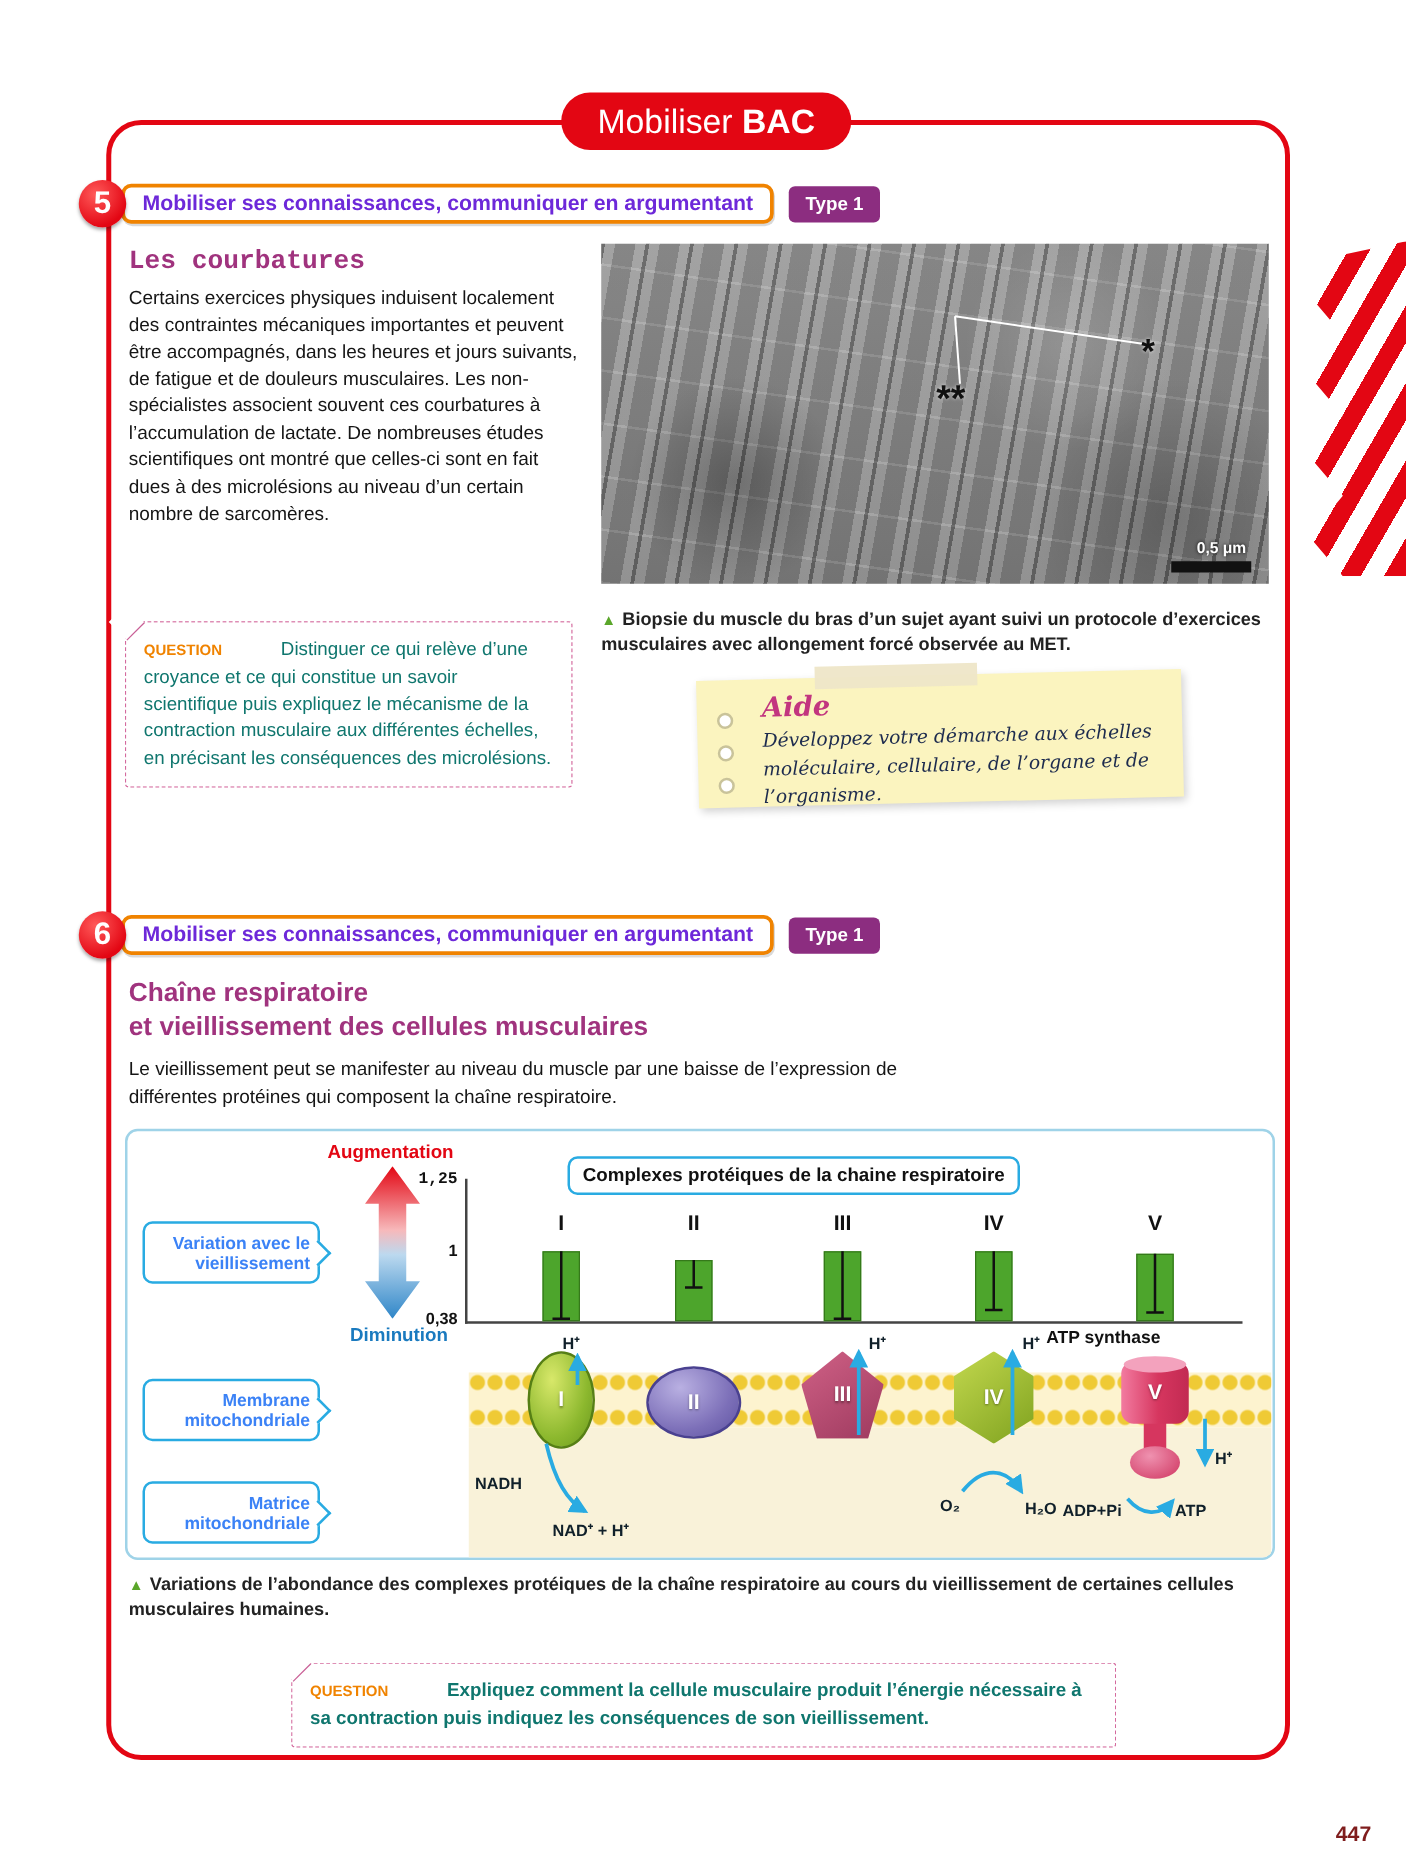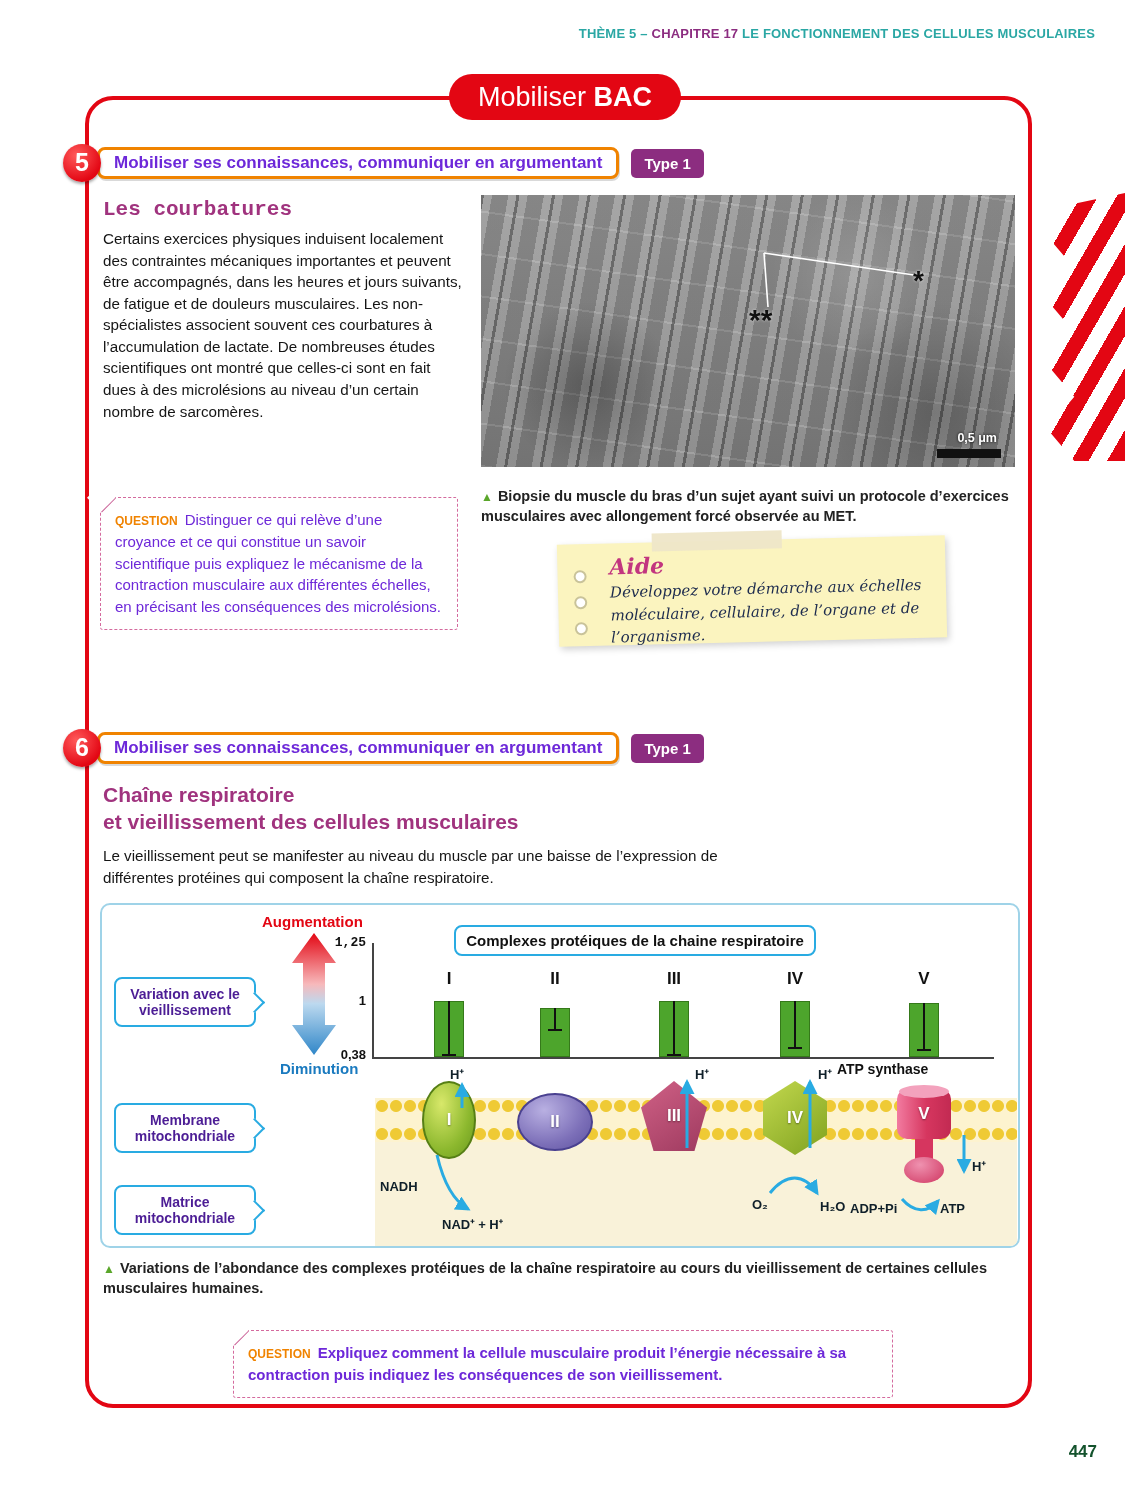--- a/index.html
+++ b/index.html
@@ -42,21 +42,21 @@
   .scalebar-text { position:absolute; right:18px; bottom:22px; color:#fff; font-weight:bold; font-size:12.5px; text-shadow:0 0 3px #000; }
   .scalebar-rect { position:absolute; right:14px; bottom:9px; width:64px; height:9px; background:#111; }
 
   .fig-caption { position:absolute; font-weight:bold; font-size:14.5px; color:#222; line-height:1.38; }
   .tri { color:#5aa62a; font-size:12px; margin-right:5px; }
 
   
   .q-box { position:absolute; border:1.5px dashed #d46a9e; border-radius:3px; padding:11px 14px; background:#fff; }
   .q-box::before { content:""; position:absolute; left:-10px; top:-10px; width:20px; height:20px; background:#fff; transform:rotate(45deg); border-right:1.5px solid #c95f96; }
   .q-label { color:#f08300; font-weight:bold; font-size:12px; margin-right:7px; }
-  .q-text { color:#6d28d9; font-size:15px; line-height:1.45; }
+  .q-text { color:#0f766e; font-size:15px; line-height:1.45;margin-left:40px; }
   .q-text.bold { font-weight:bold; }
 
   
   .aide-note { position:absolute; left:558px; top:540px; width:388px; height:102px; background:#fbf4bf; transform:rotate(-1.4deg); box-shadow:2px 3px 7px rgba(0,0,0,.18); padding:10px 14px 10px 52px; }
   .aide-tape { position:absolute; left:95px; top:-9px; width:130px; height:18px; background:rgba(238,230,200,.95); }
   .aide-hole { position:absolute; left:16px; width:13px; height:13px; border-radius:50%; background:#fff; border:2px solid #c9c39a; }
   .aide-title { font-family:"DejaVu Serif", serif; font-style:italic; font-weight:bold; color:#c2357f; font-size:22px; margin-bottom:2px; }
   .aide-text { font-family:"DejaVu Serif", serif; font-style:italic; font-size:15px; color:#1d2b4e; line-height:1.5; }
 
   
@@ -66,21 +66,21 @@
   .dbl-arrow { position:absolute; left:190px; top:28px; }
   .ytick { position:absolute; left:218px; width:46px; text-align:right; font-weight:bold; font-size:13px; color:#111; }
   .axis-v { position:absolute; left:270px; top:38px; width:2px; height:116px; background:#444; }
   .axis-h { position:absolute; left:270px; top:152px; width:622px; height:2px; background:#444; }
   .chart-title-box { position:absolute; left:352px; top:20px; width:362px; border:2.5px solid #29abe2; border-radius:8px; background:#fff; font-weight:bold; font-size:15px; text-align:center; padding:5px 4px; color:#111; }
   .bar-cat { position:absolute; top:64px; width:40px; text-align:center; font-weight:bold; font-size:17px; color:#111; }
   .chart-bar { position:absolute; width:30px; border:1px solid #35791a; }
   .whisker-line { position:absolute; width:2px; background:#111; }
   .whisker-cap { position:absolute; width:14px; height:2px; background:#111; }
 
-  .callout { position:absolute; left:12px; width:142px; border:2.5px solid #29abe2; border-radius:8px; background:#fff; font-weight:bold; font-size:14px; text-align:center; padding:7px 6px; color:#4c1d95; z-index:4; }
+  .callout { position:absolute; left:12px; width:142px; border:2.5px solid #29abe2; border-radius:8px; background:#fff; font-weight:bold; font-size:14px; text-align:right; padding:7px 6px; color:#3b82f6; z-index:4; }
   .callout::after { content:""; position:absolute; right:-8px; top:50%; margin-top:-7px; width:13px; height:13px; background:#fff; border-top:2.5px solid #29abe2; border-right:2.5px solid #29abe2; transform:rotate(45deg); }
 
   .membrane { position:absolute; left:273px; top:193px; width:642px; height:44px; background-color:#fdf3cf;
     background-image:
       radial-gradient(circle at 7px 8px, #efca35 5.5px, rgba(0,0,0,0) 6.5px),
       radial-gradient(circle at 7px 36px, #efca35 5.5px, rgba(0,0,0,0) 6.5px);
     background-size:14px 44px; }
   .matrix-bg { position:absolute; left:273px; top:237px; width:642px; height:104px; background:#f9f2d9; }
 
   .cx { position:absolute; display:flex; align-items:center; justify-content:center; color:#fff; font-weight:bold; font-size:17px; z-index:3; text-shadow:0 1px 2px rgba(0,0,0,.4); }
@@ -90,33 +90,28 @@
   .cx-4 { left:661px; top:176px; width:64px; height:74px; background:linear-gradient(140deg, #c3d84e, #7fa21f); clip-path:polygon(50% 0, 100% 27%, 100% 73%, 50% 100%, 0 73%, 0 27%); }
   .cx-5cap { left:795px; top:184px; width:54px; height:50px; border-radius:10px; background:linear-gradient(90deg, #f27ba0, #d6365f 55%, #c22a52); }
   .cx-5cap::before { content:""; position:absolute; left:2px; top:-4px; width:50px; height:13px; border-radius:50%; background:#f3a2bd; }
   .cx-5stem { position:absolute; left:813px; top:232px; width:18px; height:24px; background:#d6365f; z-index:2; }
   .cx-5knob { position:absolute; left:802px; top:252px; width:40px; height:26px; border-radius:50%; background:radial-gradient(ellipse at 40% 30%, #ef92b0, #cf3560); z-index:2; }
 
   .dlabel { position:absolute; font-weight:bold; font-size:13px; color:#10202a; z-index:4; }
   .atp-syn-label { position:absolute; left:735px; top:156px; width:150px; font-weight:bold; font-size:14px; color:#111; z-index:4; }
   .arrows-svg { position:absolute; left:0; top:0; z-index:3; pointer-events:none; }
 
-  .page-num { position:absolute; right:28px; bottom:38px; color:#14532d; font-weight:bold; font-size:17px;text-align:center; }
+  .page-num { position:absolute; right:28px; bottom:22px; color:#7f1d1d; font-weight:bold; font-size:17px;text-align:center; }
   .em-lines { position:absolute; left:0; top:0; }
 </style>
 </head>
 <body>
 
 <div class="page">
 
-  <div class="topline">
-    <span class="teal">THÈME 5 –</span>
-    <span class="purple">CHAPITRE 17</span>
-    <span class="teal">LE FONCTIONNEMENT DES CELLULES MUSCULAIRES</span>
-  </div>
 
   <div class="main-frame"></div>
 
   <div class="objectif-badge"><span>Mobiliser </span><b>BAC</b></div>
 
   <div class="stripes"></div>
 
   <div class="ex-circle" style="left:63px; top:144px;">5</div>
   <div class="skill-row" style="left:97px; top:147px;">
     <div class="skill-box">Mobiliser ses connaissances, communiquer en argumentant</div>

